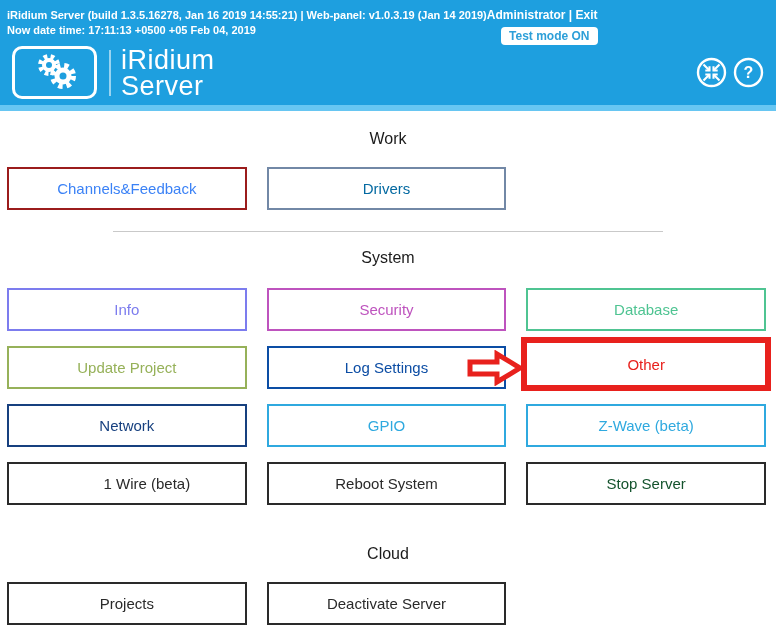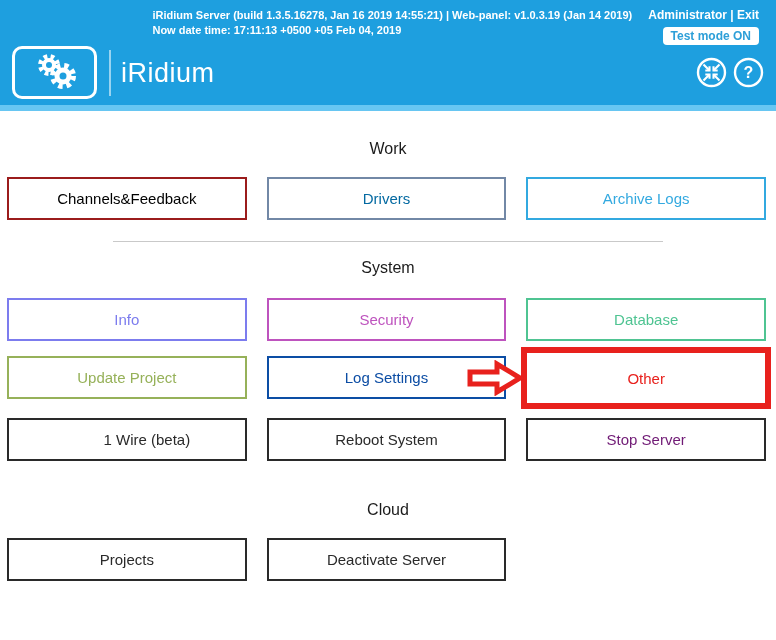--- a/index.html
+++ b/index.html
@@ -2,52 +2,52 @@
 <html><head>
 <meta charset="utf-8">
 <style>
   * { box-sizing: border-box; margin: 0; padding: 0; }
   html,body { width: 776px; height: 640px; overflow: hidden; background: #fff;
     font-family: "Liberation Sans", sans-serif; }
 
   
   .header { height: 105px; color: #fff; position: relative; }
   .header-strip { height: 6px; }
-  .header-top { display: flex; justify-content: flex-end; padding: 8px 17px 0 7px; gap: 16px; }
+  .header-top { display: flex; justify-content: flex-start; padding: 8px 4px 0 7px; }
   .build-info { font-size: 11px; font-weight: bold; line-height: 15px; }
   .header-right { text-align: right; }
   .user-line { font-size: 12px; font-weight: bold; }
   .user-line a { color: #fff; text-decoration: none; cursor: pointer; }
   .test-badge { display: inline-block; margin-top: 5px; background: #fff; border-radius: 4px;
     font-size: 12px; font-weight: bold; padding: 2px 8px; cursor: pointer; }
   .brand-row { display: flex; align-items: center; position: absolute; left: 12px; top: 46px; right: 12px; }
   .logo-box { width: 85px; height: 53px; border: 3px solid #fff; border-radius: 10px;
     display: flex; align-items: center; justify-content: center; cursor: pointer; }
   .brand-sep { width: 2px; height: 46px; background: rgba(255,255,255,0.55); margin: 0 10px 0 12px; }
   .brand-text { font-size: 27px; line-height: 26px; letter-spacing: 0.5px; }
   .header-icons { margin-left: auto; display: flex; gap: 6px; align-items: center; }
   .round-icon { width: 31px; height: 31px; cursor: pointer; display: block; }
 
   
   main { position: relative; }
   .section-title { font-size: 16px; font-weight: 400; color: #1b1b1b; text-align: center;
     height: 20px; line-height: 20px; }
-  .t-work   { margin-top: 28px; }
+  .t-work   { margin-top: 18px; }
   .t-system { margin-top: 16px; }
   .t-cloud  { margin-top: 39px; }
   .row3 { display: grid; grid-template-columns: repeat(3, 1fr); column-gap: 20px;
     padding-left: 7px; padding-right: 10px; position: relative; }
   .r-work  { margin-top: 18px; }
   .r-sys1  { margin-top: 20px; }
   .r-gap   { margin-top: 15px; }
   .r-cloud { margin-top: 18px; }
   .divider { border: none; border-top: 1px solid #c9c9c9; width: 550px; margin: 21px auto 0 auto; }
   .btn { height: 43px; background: #fff; border: 2px solid #555; display: flex;
     align-items: center; justify-content: center; font-size: 15px; cursor: pointer; }
-  .btn-other { height: 62px; margin: -9px -5px -6px -5px; border-width: 6px; z-index: 2; position: relative; }
+  .btn-other { height: 54px; margin: -9px -5px -6px -5px; border-width: 6px; z-index: 2; position: relative; }
   .annot-arrow { position: absolute; left: 466px; top: 4px; width: 58px; height: 36px; z-index: 3;
     pointer-events: none; }
   .cell-empty { border: none; }
 </style>
 </head>
 <body>
 
 <div class="header" style="background-color: rgb(30, 159, 223);">
   <div class="header-top">
     <div class="build-info">
@@ -75,20 +75,21 @@
           <circle cx="25" cy="15" r="3" fill="#1E9FDF"></circle>
           <circle cx="39" cy="26" r="10" fill="none" stroke="#fff" stroke-width="6" stroke-dasharray="4.2 3.8"></circle>
           <circle cx="39" cy="26" r="8.5" fill="#fff"></circle>
           <circle cx="39" cy="26" r="3.5" fill="#1E9FDF"></circle>
         </svg>
       </span>
     </div>
     <div class="brand-sep"></div>
     <div class="brand-text">
       <div>iRidium</div>
+      <div>Server</div>
     </div>
     <div class="header-icons">
       <span class="round-icon">
         <svg width="31" height="31" viewBox="0 0 31 31" fill="none" stroke="#fff">
           <circle cx="15.5" cy="15.5" r="13.5" stroke-width="2.4"></circle>
           <g stroke-width="2.1">
             <line x1="7.5" y1="7.5" x2="13.5" y2="13.5"></line>
               <polyline points="13.5,9.3 13.5,13.5 9.3,13.5"></polyline>
             <line x1="23.5" y1="7.5" x2="17.5" y2="13.5"></line>
               <polyline points="17.5,9.3 17.5,13.5 21.7,13.5"></polyline>
@@ -107,23 +108,22 @@
       </span>
     </div>
   </div>
 </div>
 <div class="header-strip" style="background-color: rgb(103, 198, 242);"></div>
 
 <main>
 
   <div class="section-title t-work">Work</div>
   <div class="row3 r-work">
-    <div class="btn" style="color: #000000; border-color: rgb(155, 28, 28);">Channels&amp;Feedback</div>
+    <div class="btn" style="color: #3b82f6; border-color: rgb(155, 28, 28);">Channels&amp;Feedback</div>
     <div class="btn" style="color: #0369a1; border-color: rgb(114, 136, 166);">Drivers</div>
-    <div class="btn" style="color: rgb(51, 169, 224); border-color: rgb(51, 169, 224);">Archive Logs</div>
   </div>
 
   <hr class="divider">
 
   <div class="section-title t-system">System</div>
   <div class="row3 r-sys1">
     <div class="btn" style="color: rgb(124, 124, 238); border-color: rgb(124, 124, 238);">Info</div>
     <div class="btn" style="color: rgb(190, 83, 190); border-color: rgb(190, 83, 190);">Security</div>
     <div class="btn" style="color: rgb(79, 196, 146); border-color: rgb(79, 196, 146);">Database</div>
   </div>
@@ -132,25 +132,30 @@
     <div class="btn" style="color: rgb(150, 177, 89); border-color: rgb(150, 177, 89);">Update Project</div>
     <div class="btn" style="color: rgb(12, 77, 164); border-color: rgb(12, 77, 164);">Log Settings</div>
     <div class="btn btn-other" style="color: rgb(232, 33, 29); border-color: rgb(232, 33, 29);">Other</div>
     <span class="annot-arrow" style="color: rgb(232, 33, 29); border-color: rgb(232, 33, 29);">
       <svg width="58" height="36" viewBox="0 0 58 36">
         <path d="M4,12 L31,12 L31,4 L54,18 L31,32 L31,24 L4,24 Z" fill="#fff" stroke="currentColor" stroke-width="5" stroke-linejoin="miter"></path>
       </svg>
     </span>
   </div>
 
+  <div class="row3 r-gap">
+    <div class="btn" style="color: rgb(23, 64, 127); border-color: rgb(23, 64, 127);">Network</div>
+    <div class="btn" style="color: rgb(47, 169, 223); border-color: rgb(47, 169, 223);">GPIO</div>
+    <div class="btn" style="color: rgb(47, 169, 223); border-color: rgb(47, 169, 223);">Z-Wave (beta)</div>
+  </div>
 
   <div class="row3 r-gap">
     <div class="btn" style="color: rgb(42, 42, 42); border-color: rgb(42, 42, 42); padding-left: 40px;">1 Wire (beta)</div>
     <div class="btn" style="color: rgb(42, 42, 42); border-color: rgb(42, 42, 42);">Reboot System</div>
-    <div class="btn" style="color: #701a75; border-color: rgb(42, 42, 42);">Stop Server</div>
+    <div class="btn" style="color: #14532d; border-color: rgb(42, 42, 42);">Stop Server</div>
   </div>
 
   <div class="section-title t-cloud">Cloud</div>
   <div class="row3 r-cloud">
     <div class="btn" style="color: rgb(42, 42, 42); border-color: rgb(42, 42, 42);">Projects</div>
     <div class="btn" style="color: rgb(42, 42, 42); border-color: rgb(42, 42, 42);">Deactivate Server</div>
     <div class="cell-empty"></div>
   </div>
 
 </main>

